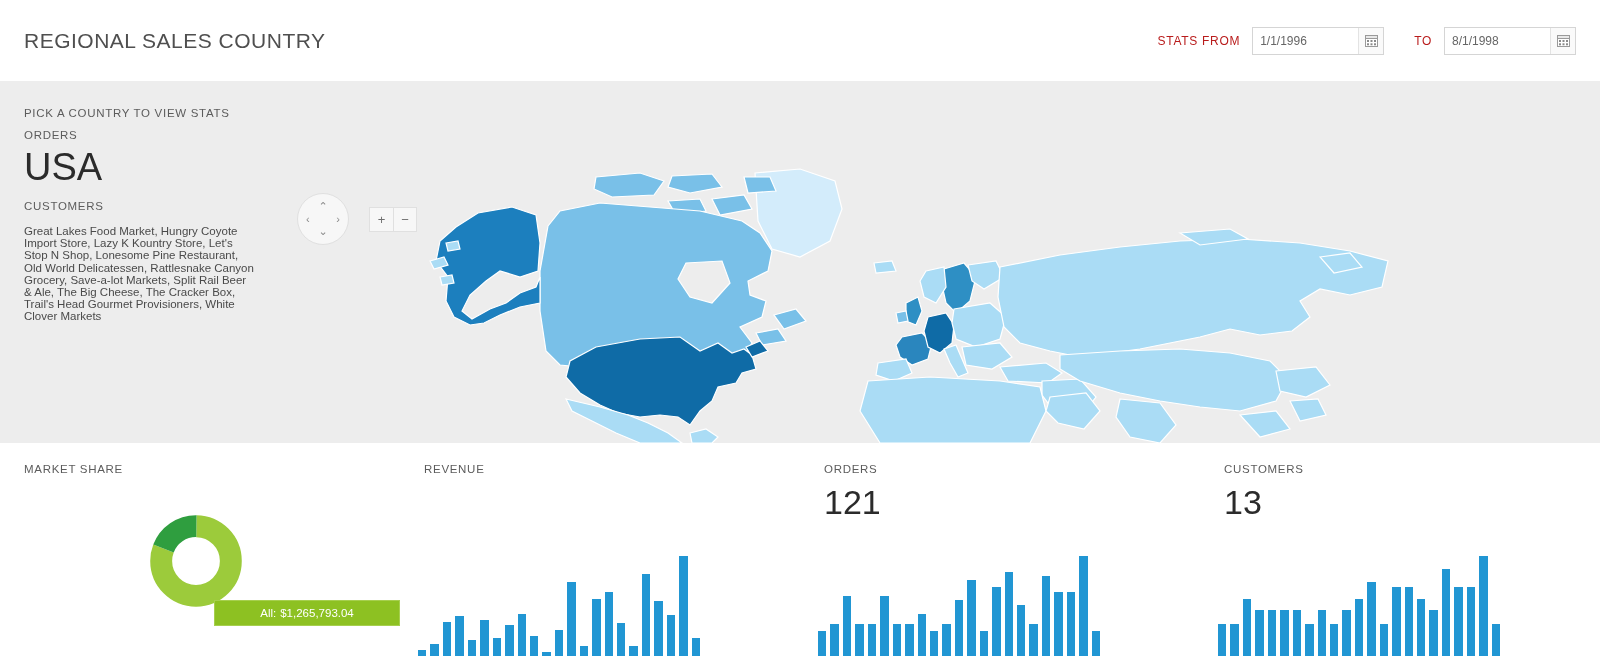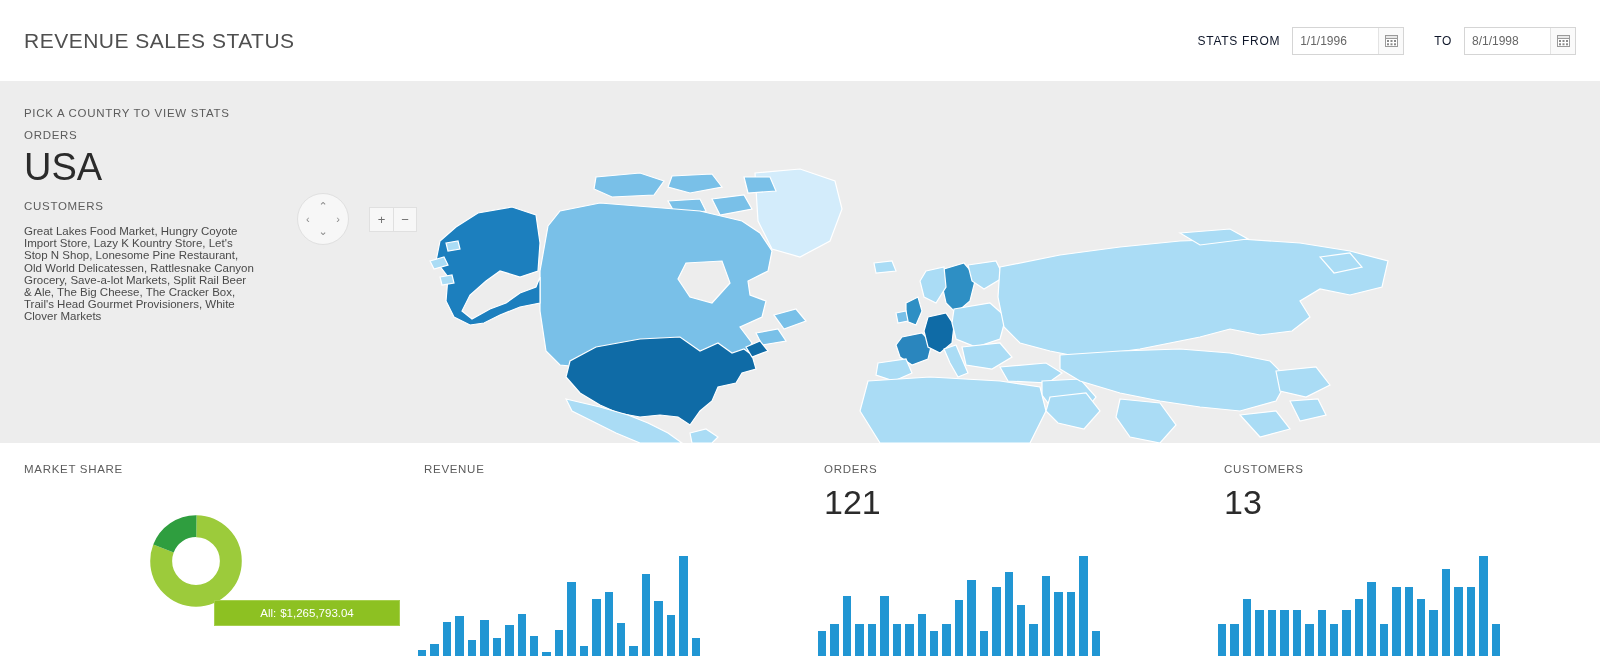--- a/index.html
+++ b/index.html
@@ -22,32 +22,32 @@
   }
   .app-title {
     font-size: 21px;
     letter-spacing: 0.5px;
     color: #4f4f4f;
     font-weight: 400;
   }
   .date-controls { display: flex; align-items: center; }
   .date-label {
     font-size: 12px;
-    color: #0f172a;
+    color: #b91c1c;
     letter-spacing: 0.7px;
     margin-right: 12px;
   }
   .date-label.to { margin-left: 30px; }
   .date-picker {
     display: flex;
     align-items: stretch;
     border: 1px solid #d5d5d5;
     background: #fff;
     height: 28px;
-    width: 112px;
+    width: 132px;
   }
   .date-picker input {
     border: 0;
     outline: none;
     flex: 1;
     min-width: 0;
     padding: 0 7px;
     font-size: 12px;
     color: #666;
     font-family: "Liberation Sans", sans-serif;
@@ -208,21 +208,21 @@
   .spark .bar {
     flex: 1 1 0;
     background: #2196d3;
     min-height: 2px;
   }
 </style>
 </head>
 <body>
 
 <div class="header">
-  <div class="app-title">REVENUE SALES STATUS</div>
+  <div class="app-title">REGIONAL SALES COUNTRY</div>
 
   <div class="date-controls">
     <span class="date-label">STATS FROM</span>
     <div class="date-picker">
       <input type="text" value="1/1/1996" style="">
       <span class="cal-btn">
         <svg width="13" height="13" viewBox="0 0 13 13">
           <rect x="0.5" y="1.5" width="12" height="11" fill="#fff" stroke="#9a9a9a"></rect>
           <rect x="0.5" y="1.5" width="12" height="3" fill="#e8e8e8" stroke="#9a9a9a"></rect>
           <rect x="2" y="6" width="2" height="2" fill="#8a8a8a"></rect>

